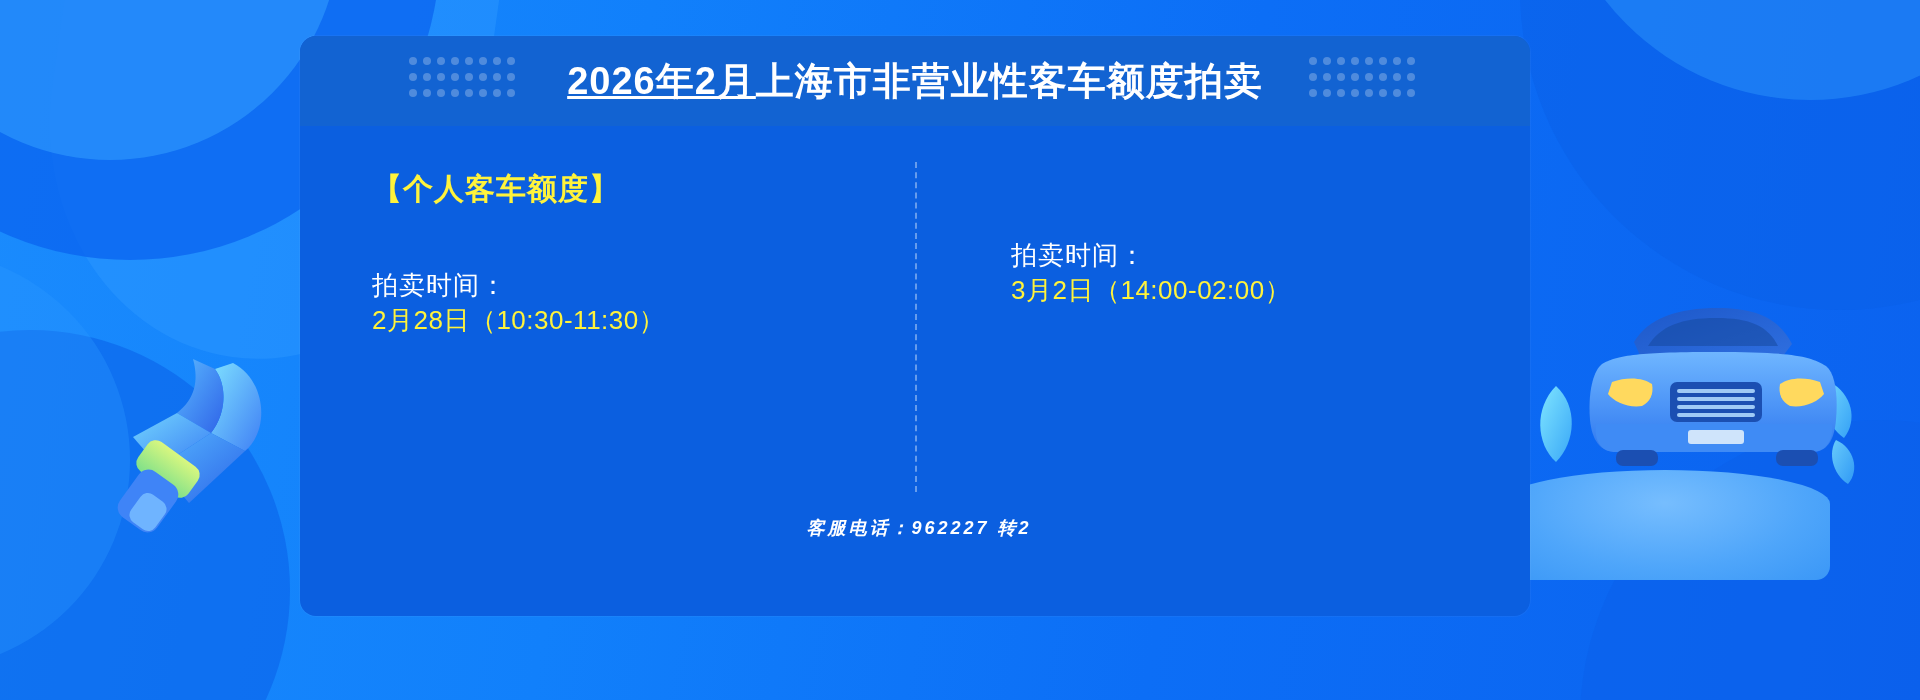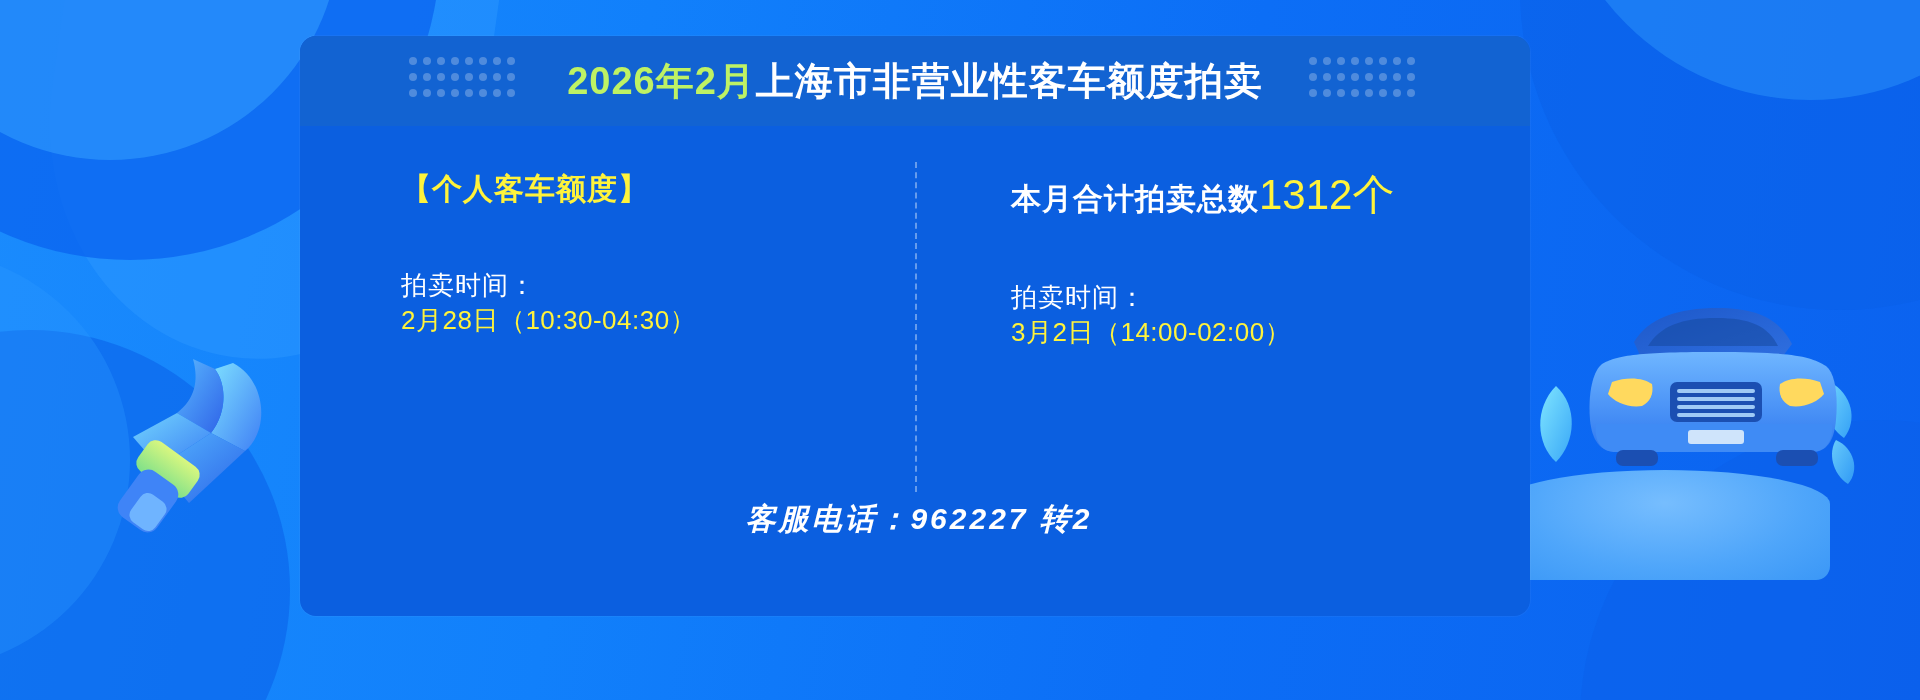--- a/index.html
+++ b/index.html
@@ -74,30 +74,30 @@
     display:block;
   }
   .dots-left { margin-right:46px; }
   .dots-right { margin-left:46px; }
 
   .title {
     font-size:38px; font-weight:bold; color:#ffffff;
     letter-spacing:1px; white-space:nowrap;
     line-height:1;
   }
-  .title .hl { color:#bef264; }
+  .title .hl { color:#ffffff;text-decoration:underline; }
 
   
   .cols {
     position:relative;
     display:flex;
     padding:48px 0 0 0;
     height:420px;
   }
-  .col { width:50%; padding-left:101px; }
+  .col { width:50%; padding-left:72px; }
   .col-right { padding-left:96px; }
   .divider {
     position:absolute; left:50%; top:36px;
     width:0; height:330px;
     border-left:2px dashed rgba(255,255,255,.38);
   }
 
   .cat {
     font-size:30px; font-weight:bold; color:#fff33b;
     letter-spacing:1px; line-height:1;
@@ -118,21 +118,21 @@
     letter-spacing:1px;
   }
   .time-value {
     font-size:26px; color:#fff33b; line-height:1.35;
     letter-spacing:0.5px; white-space:nowrap;
   }
 
   .footer {
     position:absolute; left:0; right:0; bottom:76px;
     text-align:center;
-    font-size:30px; font-style:italic; font-weight:bold;
+    font-size:18px; font-style:italic; font-weight:bold;
     color:#ffffff; letter-spacing:3px;padding-left:8px;
   }
 
   
   .megaphone { position:absolute; left:115px; top:355px; width:200px; height:180px; }
 
   
   .car-wrap { position:absolute; right:60px; top:290px; width:330px; height:290px; }
   .podium {
     position:absolute; left:-30px; bottom:0; width:330px; height:110px;
@@ -292,28 +292,25 @@
     </div>
   </div>
 
   <div class="cols">
     <div class="divider"></div>
 
     <div class="col col-left">
       <div class="cat">【个人客车额度】</div>
       <div class="time-block">
         <div class="time-label">拍卖时间：</div>
-        <div class="time-value">2月28日（10:30-04:30）</div>
+        <div class="time-value">2月28日（10:30-11:30）</div>
       </div>
     </div>
 
     <div class="col col-right">
-      <div class="total">
-        <span>本月合计拍卖总数</span><span class="num">1312个</span>
-      </div>
       <div class="time-block">
         <div class="time-label">拍卖时间：</div>
         <div class="time-value">3月2日（14:00-02:00）</div>
       </div>
     </div>
   </div>
 
   <div class="footer">客服电话：962227 转2</div>
 </div>
 

